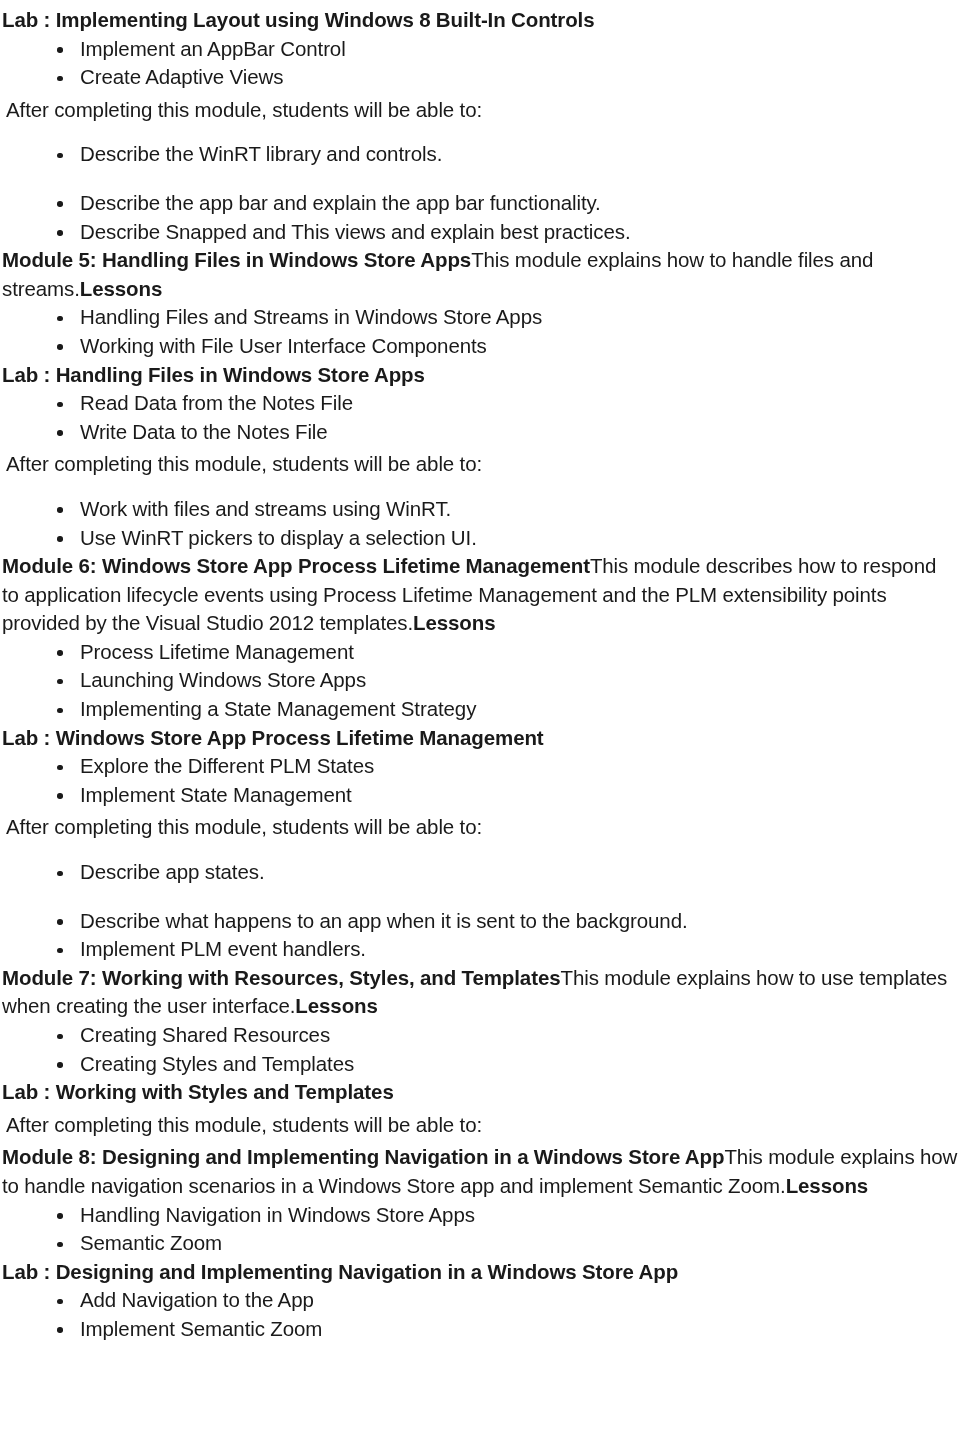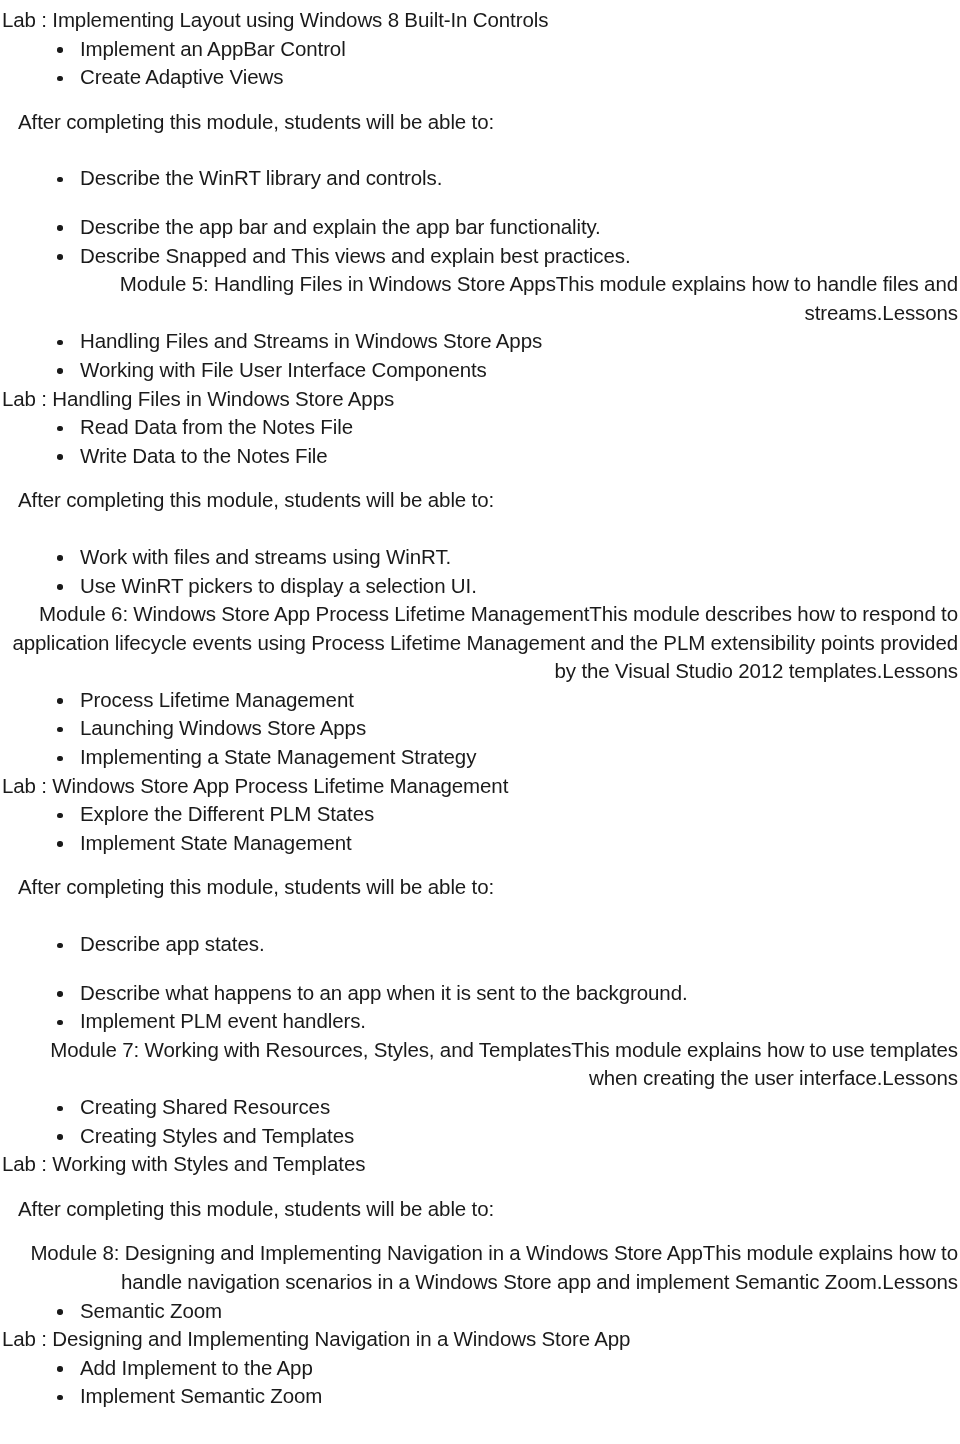--- a/index.html
+++ b/index.html
@@ -26,43 +26,43 @@
 
   .doc {
     padding: 6px 2px 0 2px;
   }
 
   
   .para {
     font-size: 20.5px;
     line-height: 28.6px;
     margin: 0;
-    text-align: right;
+    text-align: left;
     letter-spacing: -0.1px;
     word-spacing: -0.2px;
   }
   .para b,
   .hdr {
-    font-weight: 400;
+    font-weight: 700;
   }
 
   
   .hdr {
     font-size: 20.5px;
     line-height: 28.6px;
     margin: 0;
     letter-spacing: -0.1px;
     word-spacing: -0.2px;
   }
 
   
   .body-line {
     font-size: 20.5px;
     line-height: 28.6px;
-    margin: 16px;
+    margin: 4px;
     letter-spacing: -0.1px;
     word-spacing: -0.2px;
   }
 
   
   ul.bul {
     list-style: none;
     margin: 0;
     padding: 0;
   }
@@ -84,21 +84,21 @@
     border-radius: 50%;
     background: #1a1a1a;
   }
 
   
   ul.bul.spaced > li {
     line-height: 28.6px;
     margin-top: 20px;
   }
   ul.bul.spaced > li:first-child {
-    margin-top: 28px;
+    margin-top: 16px;
   }
 
   
   ul.bul.spaced > li.tight {
     margin-top: 0;
   }
 </style>
 </head>
 <body>
 
@@ -149,21 +149,22 @@
       </ul>
       <p class="para"><b>Module 7: Working with Resources, Styles, and Templates</b><span>This module explains how to use templates when creating the user interface.</span><b>Lessons</b></p>
       <ul class="bul">
         <li>Creating Shared Resources</li>
         <li>Creating Styles and Templates</li>
       </ul>
       <p class="hdr">Lab : Working with Styles and Templates</p>
       <p class="body-line">After completing this module, students will be able to:</p>
       <p class="para"><b>Module 8: Designing and Implementing Navigation in a Windows Store App</b><span>This module explains how to handle navigation scenarios in a Windows Store app and implement Semantic Zoom.</span><b>Lessons</b></p>
       <ul class="bul">
+        <li>Handling Navigation in Windows Store Apps</li>
         <li>Semantic Zoom</li>
       </ul>
       <p class="hdr">Lab : Designing and Implementing Navigation in a Windows Store App</p>
       <ul class="bul">
-        <li>Add Implement to the App</li>
+        <li>Add Navigation to the App</li>
         <li>Implement Semantic Zoom</li>
       </ul>
     </div>
 </div>
 
 </body></html>

